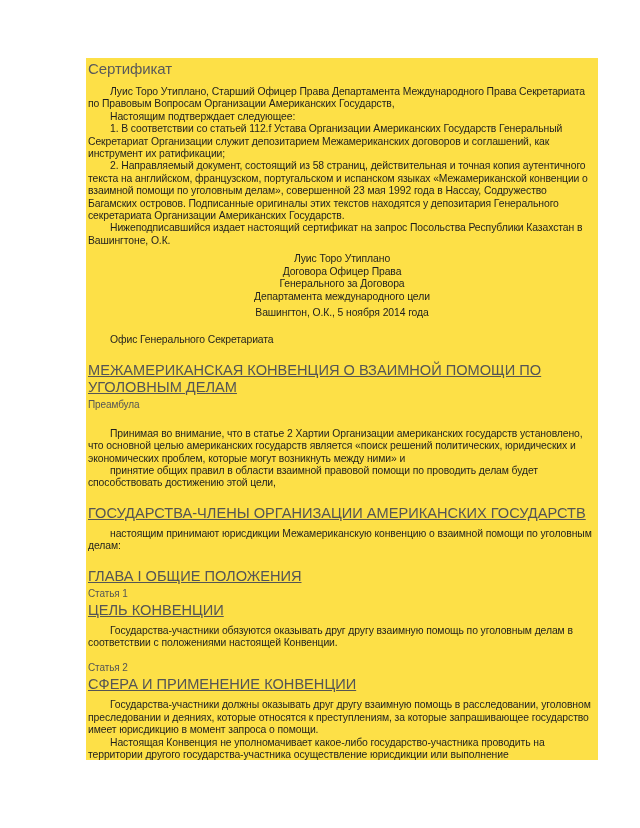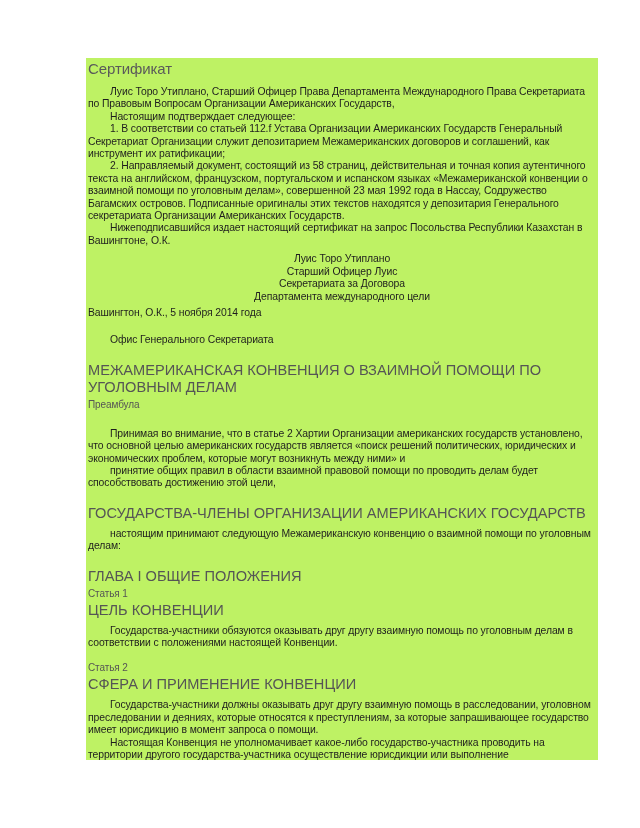--- a/index.html
+++ b/index.html
@@ -1,66 +1,66 @@
 <!DOCTYPE html>
 <html><head>
 <meta charset="utf-8">
 <style>
   html, body { margin: 0; padding: 0; background: #ffffff; }
   body { width: 640px; height: 828px; position: relative; overflow: hidden; }
   .page {
     position: absolute; left: 86px; top: 58px; width: 512px; height: 702px;
-    background: #bef264;
+    background: #fde047;
     font-family: "Liberation Sans", sans-serif;
     color: #1e1e1e;
     font-size: 10.4px;
     line-height: 12.4px;
     box-sizing: border-box;
     padding: 0 2px 0 2px;
     letter-spacing: -0.1px;
   }
   .h-cert { font-size: 15px; color: #5a5a5a; margin: 2px 0 8px 0; line-height: 18px; }
-  .h-big { font-size: 14.6px; color: #555; line-height: 17px; margin: 0; letter-spacing: 0; }
+  .h-big { font-size: 14.6px; color: #555; line-height: 17px; margin: 0; letter-spacing: 0; text-decoration: underline; }
   .h-sub { font-size: 10px; color: #555; line-height: 17px; margin: 0; }
   p { margin: 0; }
   .ind { text-indent: 22px; }
   .center { text-align: center; }
-  .right { text-align: left; }
+  .right { text-align: center; }
   .gap4 { margin-top: 4px; }
   .gap6 { margin-top: 6px; }
   .gap8 { margin-top: 15px; }
   .gap10 { margin-top: 10px; }
 </style>
 </head>
 <body>
 
 <div class="page">
   <div class="h-cert">Сертификат</div>
   <p class="ind">Луис Торо Утиплано, Старший Офицер Права Департамента Международного Права Секретариата по Правовым Вопросам Организации Американских Государств,</p>
   <p class="ind">Настоящим подтверждает следующее:</p>
   <p class="ind">1. В соответствии со статьей 112.f Устава Организации Американских Государств Генеральный Секретариат Организации служит депозитарием Межамериканских договоров и соглашений, как инструмент их ратификации;</p>
   <p class="ind">2. Направляемый документ, состоящий из 58 страниц, действительная и точная копия аутентичного текста на английском, французском, португальском и испанском языках «Межамериканской конвенции о взаимной помощи по уголовным делам», совершенной 23 мая 1992 года в Нассау, Содружество Багамских островов. Подписанные оригиналы этих текстов находятся у депозитария Генерального секретариата Организации Американских Государств.</p>
   <p class="ind">Нижеподписавшийся издает настоящий сертификат на запрос Посольства Республики Казахстан в Вашингтоне, О.К.</p>
 
   <div class="gap6">
     <p class="center">Луис Торо Утиплано</p>
-    <p class="center">Старший Офицер Луис</p>
-    <p class="center">Секретариата за Договора</p>
+    <p class="center">Договора Офицер Права</p>
+    <p class="center">Генерального за Договора</p>
     <p class="center">Департамента международного цели</p>
   </div>
   <p class="right gap4">Вашингтон, О.К., 5 ноября 2014 года</p>
   <p class="ind gap8">Офис Генерального Секретариата</p>
 
   <div class="h-big gap8">МЕЖАМЕРИКАНСКАЯ КОНВЕНЦИЯ О ВЗАИМНОЙ ПОМОЩИ ПО УГОЛОВНЫМ ДЕЛАМ</div>
   <div class="h-sub">Преамбула</div>
   <p class="ind gap8">Принимая во внимание, что в статье 2 Хартии Организации американских государств установлено, что основной целью американских государств является «поиск решений политических, юридических и экономических проблем, которые могут возникнуть между ними» и</p>
   <p class="ind">принятие общих правил в области взаимной правовой помощи по проводить делам будет способствовать достижению этой цели,</p>
 
   <div class="h-big gap8">ГОСУДАРСТВА-ЧЛЕНЫ ОРГАНИЗАЦИИ АМЕРИКАНСКИХ ГОСУДАРСТВ</div>
-  <p class="ind gap6">настоящим принимают следующую Межамериканскую конвенцию о взаимной помощи по уголовным делам:</p>
+  <p class="ind gap6">настоящим принимают юрисдикции Межамериканскую конвенцию о взаимной помощи по уголовным делам:</p>
 
   <div class="h-big gap8">ГЛАВА I ОБЩИЕ ПОЛОЖЕНИЯ</div>
   <div class="h-sub">Статья 1</div>
   <div class="h-big">ЦЕЛЬ КОНВЕНЦИИ</div>
   <p class="ind gap6">Государства-участники обязуются оказывать друг другу взаимную помощь по уголовным делам в соответствии с положениями настоящей Конвенции.</p>
 
   <div class="h-sub gap10">Статья 2</div>
   <div class="h-big">СФЕРА И ПРИМЕНЕНИЕ КОНВЕНЦИИ</div>
   <p class="ind gap6">Государства-участники должны оказывать друг другу взаимную помощь в расследовании, уголовном преследовании и деяниях, которые относятся к преступлениям, за которые запрашивающее государство имеет юрисдикцию в момент запроса о помощи.</p>
   <p class="ind">Настоящая Конвенция не уполномачивает какое-либо государство-участника проводить на территории другого государства-участника осуществление юрисдикции или выполнение</p>

